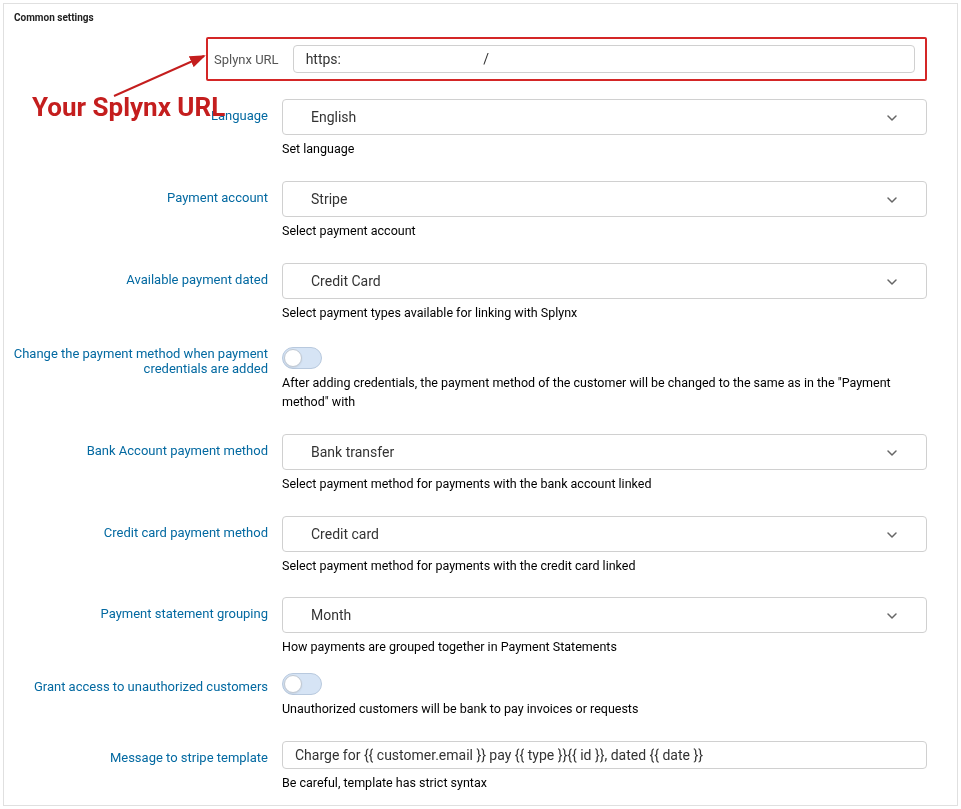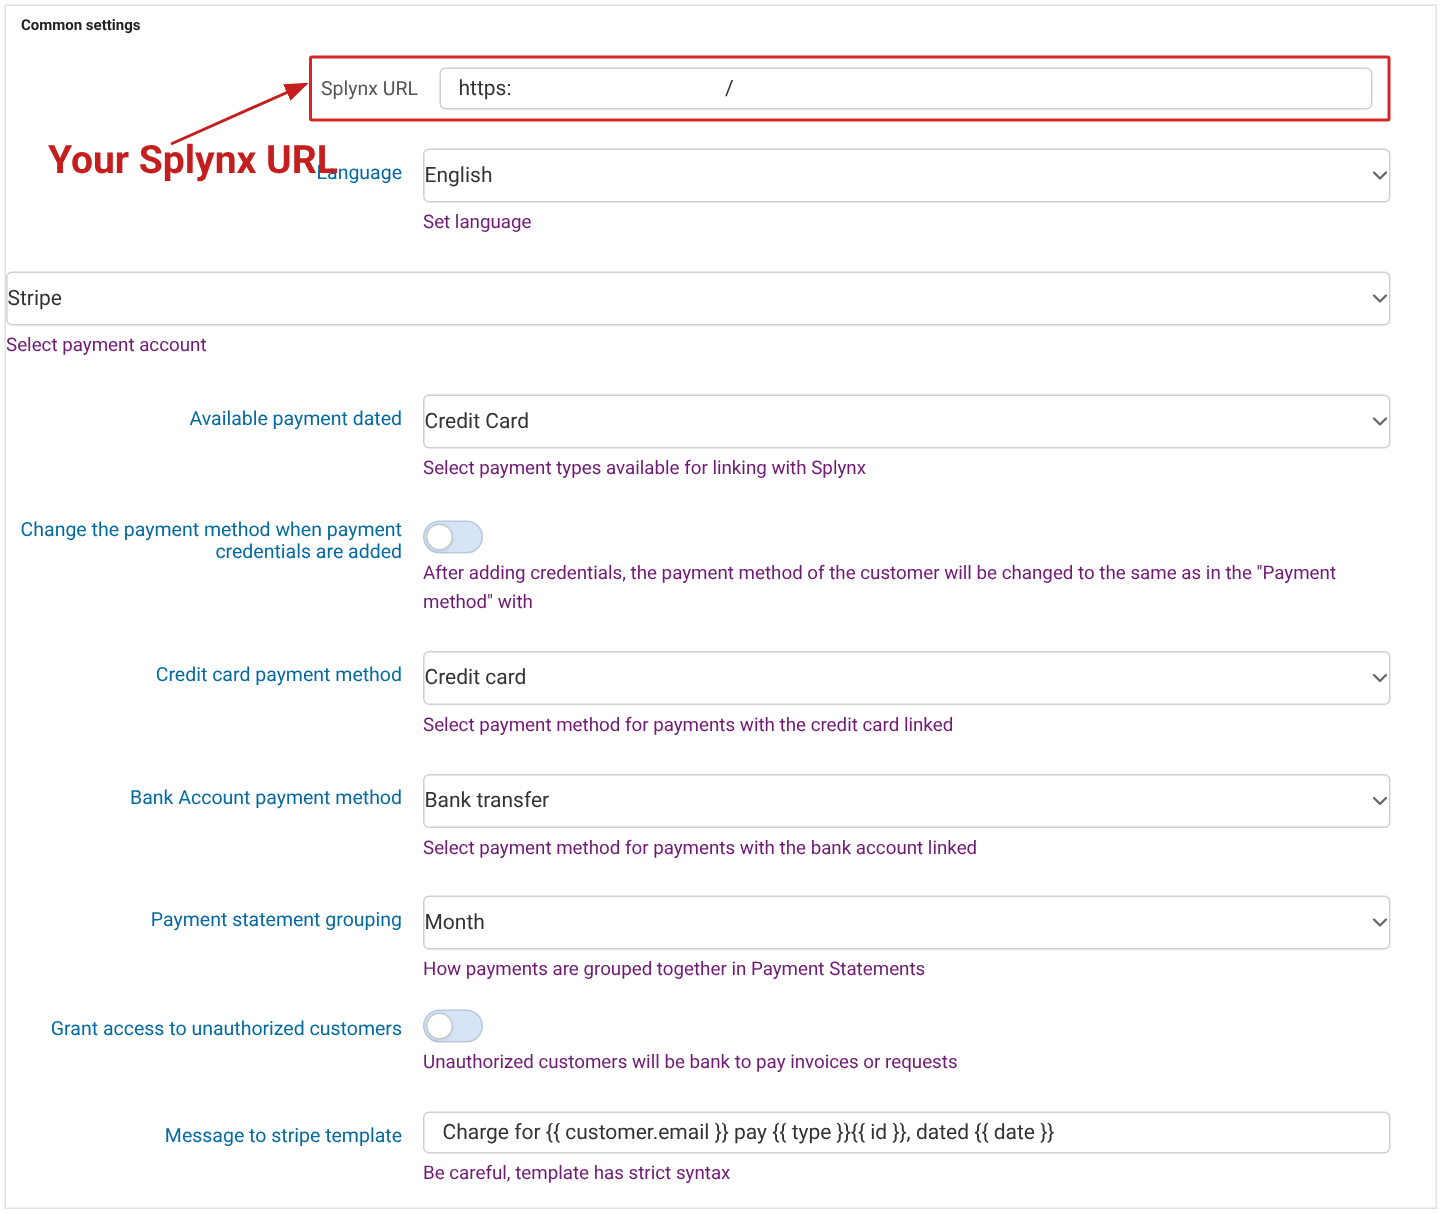--- a/index.html
+++ b/index.html
@@ -66,41 +66,41 @@
     }
     .select-wrapper {
       position: relative;
       width: 100%;
     }
     .select-display {
       width: 100%;
       height: 36px;
       border: 1px solid #d0d0d0;
       border-radius: 4px;
-      padding: 0 0;
+      padding: 0 28px;
       font-size: 14px;
       color: #333;
       display: flex;
       align-items: center;
       justify-content: space-between;
       cursor: pointer;
       background: #fff;
     }
     .chevron-down {
       width: 12px;
       height: 12px;
       display: inline-block;
     }
     .chevron-down svg {
       width: 12px;
       height: 12px;
     }
     .help-text {
       font-size: 12.5px;
-      color: #701a75;
+      color: #000000;
       margin-top: 5px;
       line-height: 1.5;
     }
     .toggle {
       position: relative;
       width: 40px;
       height: 22px;
       background: #d6e4f5;
       border: 1px solid #b8c9de;
       border-radius: 11px;
@@ -185,20 +185,21 @@
                   <path d="M2 4 L6 8 L10 4" stroke="#666" stroke-width="1.5" fill="none" stroke-linecap="round" stroke-linejoin="round"></path>
                 </svg>
             </span>
           </div>
         </div>
         <div class="help-text">Set language</div>
       </div>
     </div>
 
     <div class="form-row" style="margin-bottom:22px;">
+      <div class="label-col">Payment account</div>
       <div class="input-col">
         <div class="select-wrapper">
           <div class="select-display">
             <span>Stripe</span>
             <span class="chevron-down">
               <svg viewBox="0 0 12 12">
                   <path d="M2 4 L6 8 L10 4" stroke="#666" stroke-width="1.5" fill="none" stroke-linecap="round" stroke-linejoin="round"></path>
                 </svg>
             </span>
           </div>
@@ -228,50 +229,50 @@
       <div class="label-col two-line">Change the payment method when payment credentials are added</div>
       <div class="input-col">
         <div class="toggle">
           <div class="toggle-knob"></div>
         </div>
         <div class="help-text">After adding credentials, the payment method of the customer will be changed to the same as in the "Payment method" with</div>
       </div>
     </div>
 
     <div class="form-row" style="margin-bottom:22px;">
+      <div class="label-col">Bank Account payment method</div>
+      <div class="input-col">
+        <div class="select-wrapper">
+          <div class="select-display">
+            <span>Bank transfer</span>
+            <span class="chevron-down">
+              <svg viewBox="0 0 12 12">
+                  <path d="M2 4 L6 8 L10 4" stroke="#666" stroke-width="1.5" fill="none" stroke-linecap="round" stroke-linejoin="round"></path>
+                </svg>
+            </span>
+          </div>
+        </div>
+        <div class="help-text">Select payment method for payments with the bank account linked</div>
+      </div>
+    </div>
+
+    <div class="form-row" style="margin-bottom:22px;">
       <div class="label-col">Credit card payment method</div>
       <div class="input-col">
         <div class="select-wrapper">
           <div class="select-display">
             <span>Credit card</span>
             <span class="chevron-down">
               <svg viewBox="0 0 12 12">
                   <path d="M2 4 L6 8 L10 4" stroke="#666" stroke-width="1.5" fill="none" stroke-linecap="round" stroke-linejoin="round"></path>
                 </svg>
             </span>
           </div>
         </div>
         <div class="help-text">Select payment method for payments with the credit card linked</div>
-      </div>
-    </div>
-
-    <div class="form-row" style="margin-bottom:22px;">
-      <div class="label-col">Bank Account payment method</div>
-      <div class="input-col">
-        <div class="select-wrapper">
-          <div class="select-display">
-            <span>Bank transfer</span>
-            <span class="chevron-down">
-              <svg viewBox="0 0 12 12">
-                  <path d="M2 4 L6 8 L10 4" stroke="#666" stroke-width="1.5" fill="none" stroke-linecap="round" stroke-linejoin="round"></path>
-                </svg>
-            </span>
-          </div>
-        </div>
-        <div class="help-text">Select payment method for payments with the bank account linked</div>
       </div>
     </div>
 
     <div class="form-row" style="margin-bottom:13px;">
       <div class="label-col">Payment statement grouping</div>
       <div class="input-col">
         <div class="select-wrapper">
           <div class="select-display">
             <span>Month</span>
             <span class="chevron-down">

